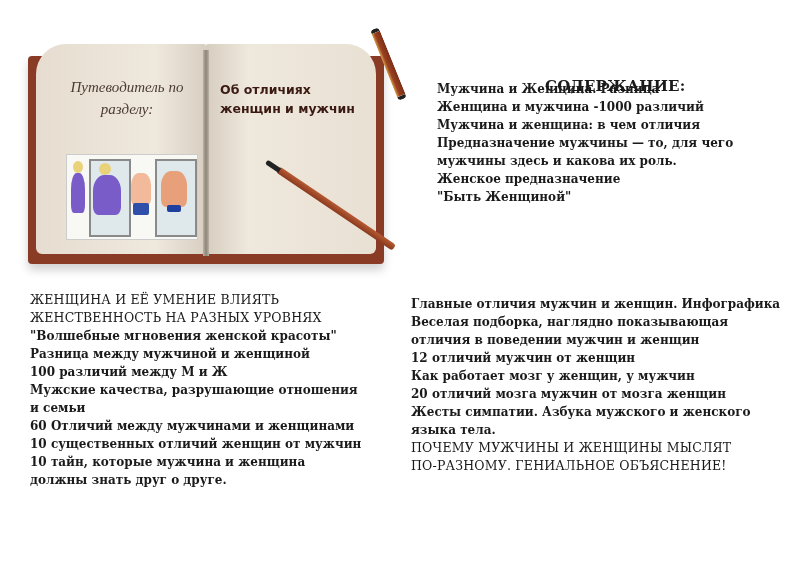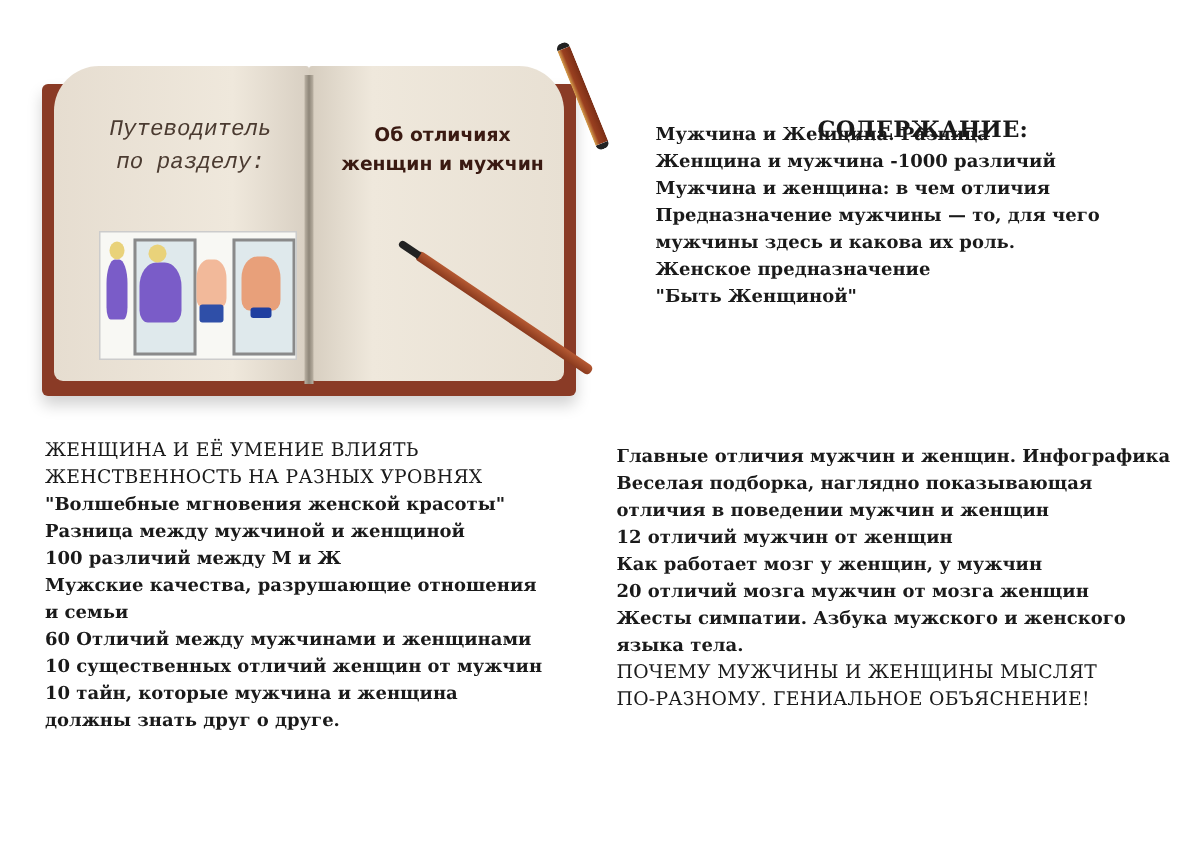--- a/index.html
+++ b/index.html
@@ -12,23 +12,23 @@
                  background: #8a3b26; border-radius: 4px;
                  box-shadow: 0 6px 10px rgba(0,0,0,0.18); }
   .book .page { position: absolute; top: 0; height: 210px; background: #ece4d6; }
   .book .page.left { left: 8px; width: 170px; border-radius: 30px 2px 4px 6px;
                      background: linear-gradient(90deg, #e6ddd0 0%, #efe8dc 70%, #d8cfc2 100%); }
   .book .page.right { left: 178px; width: 170px; border-radius: 2px 30px 6px 4px;
                       background: linear-gradient(90deg, #d6cdbf 0%, #efe8dc 25%, #e8e0d3 100%); }
   .book .spine { position: absolute; left: 175px; top: 6px; width: 6px; height: 206px;
                  background: linear-gradient(90deg, #bbb2a4, #8d8578, #bbb2a4); }
   .book .left-title { position: absolute; left: 34px; top: 32px; width: 130px; text-align: center;
-                      font-family: Liberation Mono, monospace; font-style: italic;
+                      font-family: Liberation Serif, serif; font-style: italic;
                       font-size: 15px; line-height: 22px; color: #4b3b31; }
-  .book .right-title { position: absolute; left: 192px; top: 36px; width: 150px; text-align: center;
+  .book .right-title { position: absolute; left: 192px; top: 36px; width: 150px; text-align: left;
                        font-family: "DejaVu Sans", sans-serif; font-weight: bold;
                        font-size: 12.5px; line-height: 19px; color: #3a1a12; }
   .book .illustration { position: absolute; left: 38px; top: 110px; width: 130px; height: 84px;
                         background: #f8f8f4; border: 1px solid #ccc; overflow: hidden; }
   .mirror { position: absolute; top: 4px; height: 74px; background: #dfe9ec; border: 2px solid #8a8a8a; }
   .fig { position: absolute; border-radius: 40% 40% 20% 20%; }
 
   .pen { position: absolute; left: 250px; top: 122px; width: 140px; height: 7px;
          background: linear-gradient(180deg, #b65a33, #8a3a1e); border-radius: 3px;
          transform: rotate(34deg); transform-origin: left center; }

